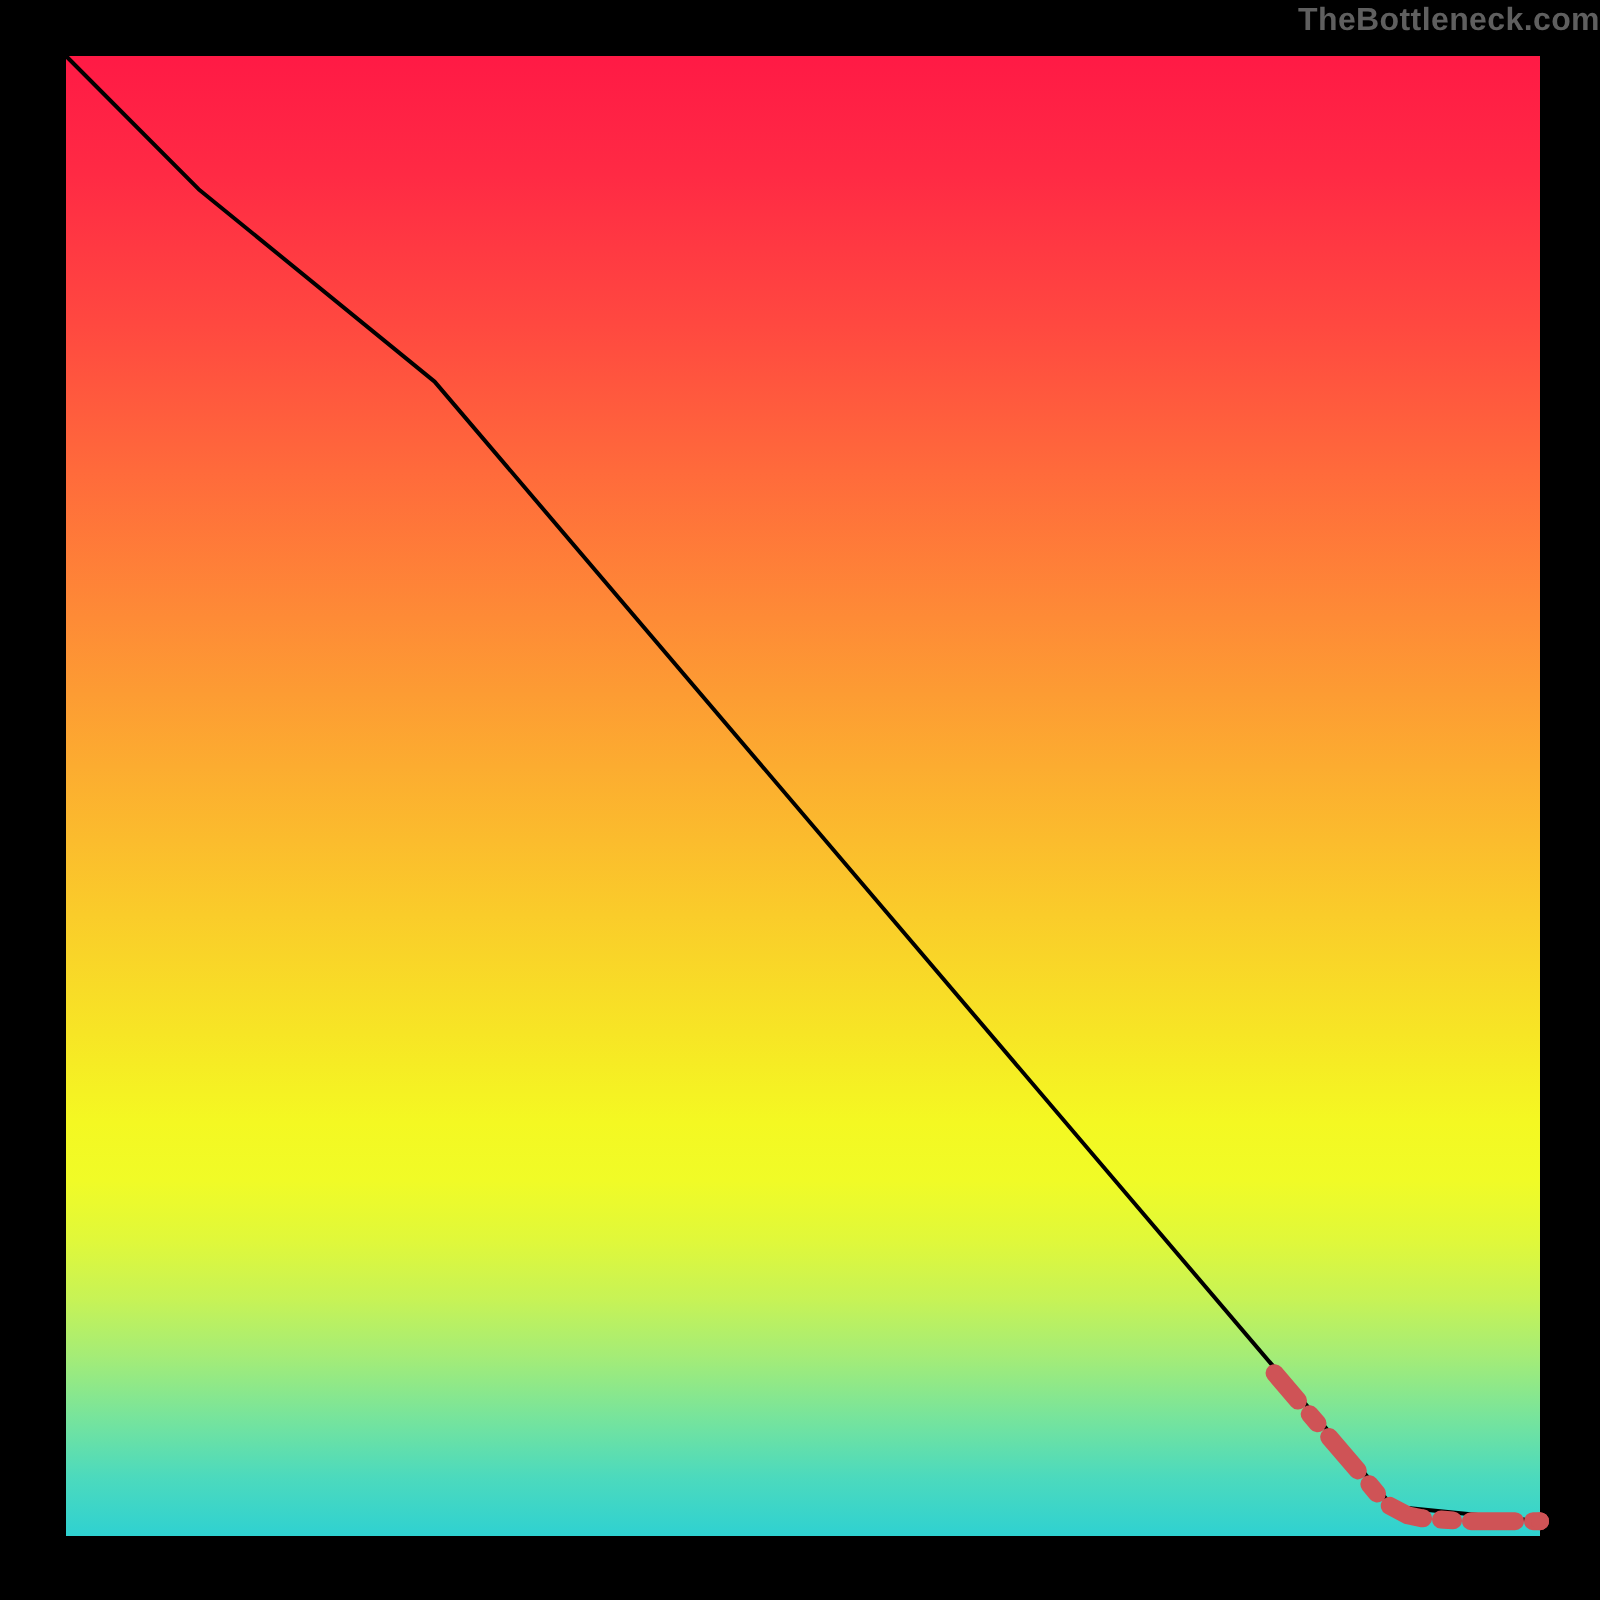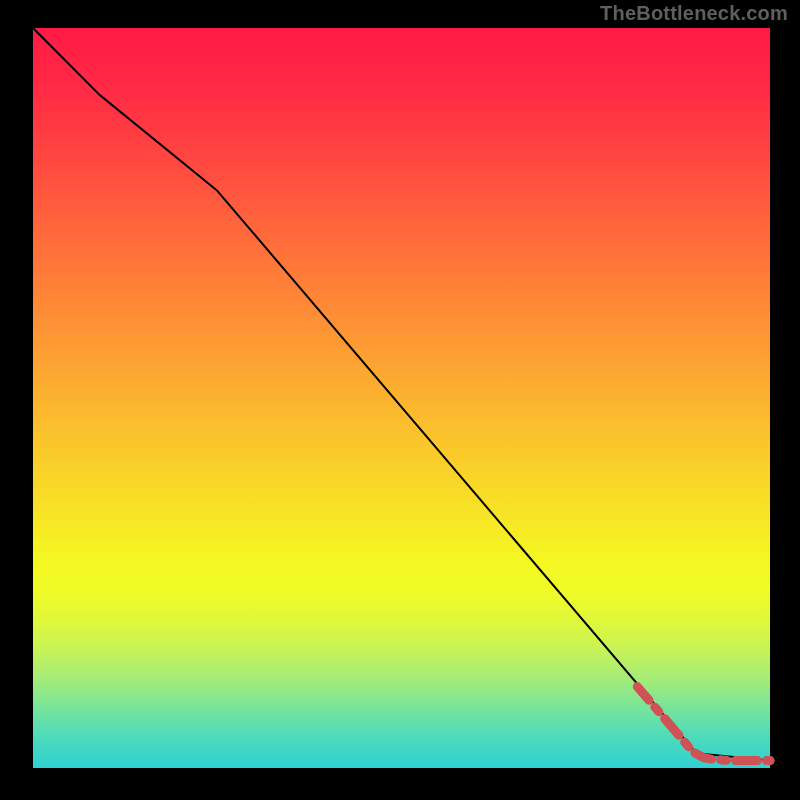--- a/index.html
+++ b/index.html
@@ -14,23 +14,23 @@
     position: absolute;
     left: 0;
     top: 0;
     width: 800px;
     height: 800px;
     background: #000;
   }
   .watermark {
     position: absolute;
     top: 2px;
-    right: 12px;
+    right: 0;
     font-family: Arial, Helvetica, sans-serif;
-    font-size: 20px;
+    font-size: 16px;
     font-weight: 600;
     color: #5f5f5f;
     letter-spacing: 0.2px;
     user-select: none;
   }
   .plot {
     position: absolute;
     left: 33px;
     top: 28px;
     width: 737px;

